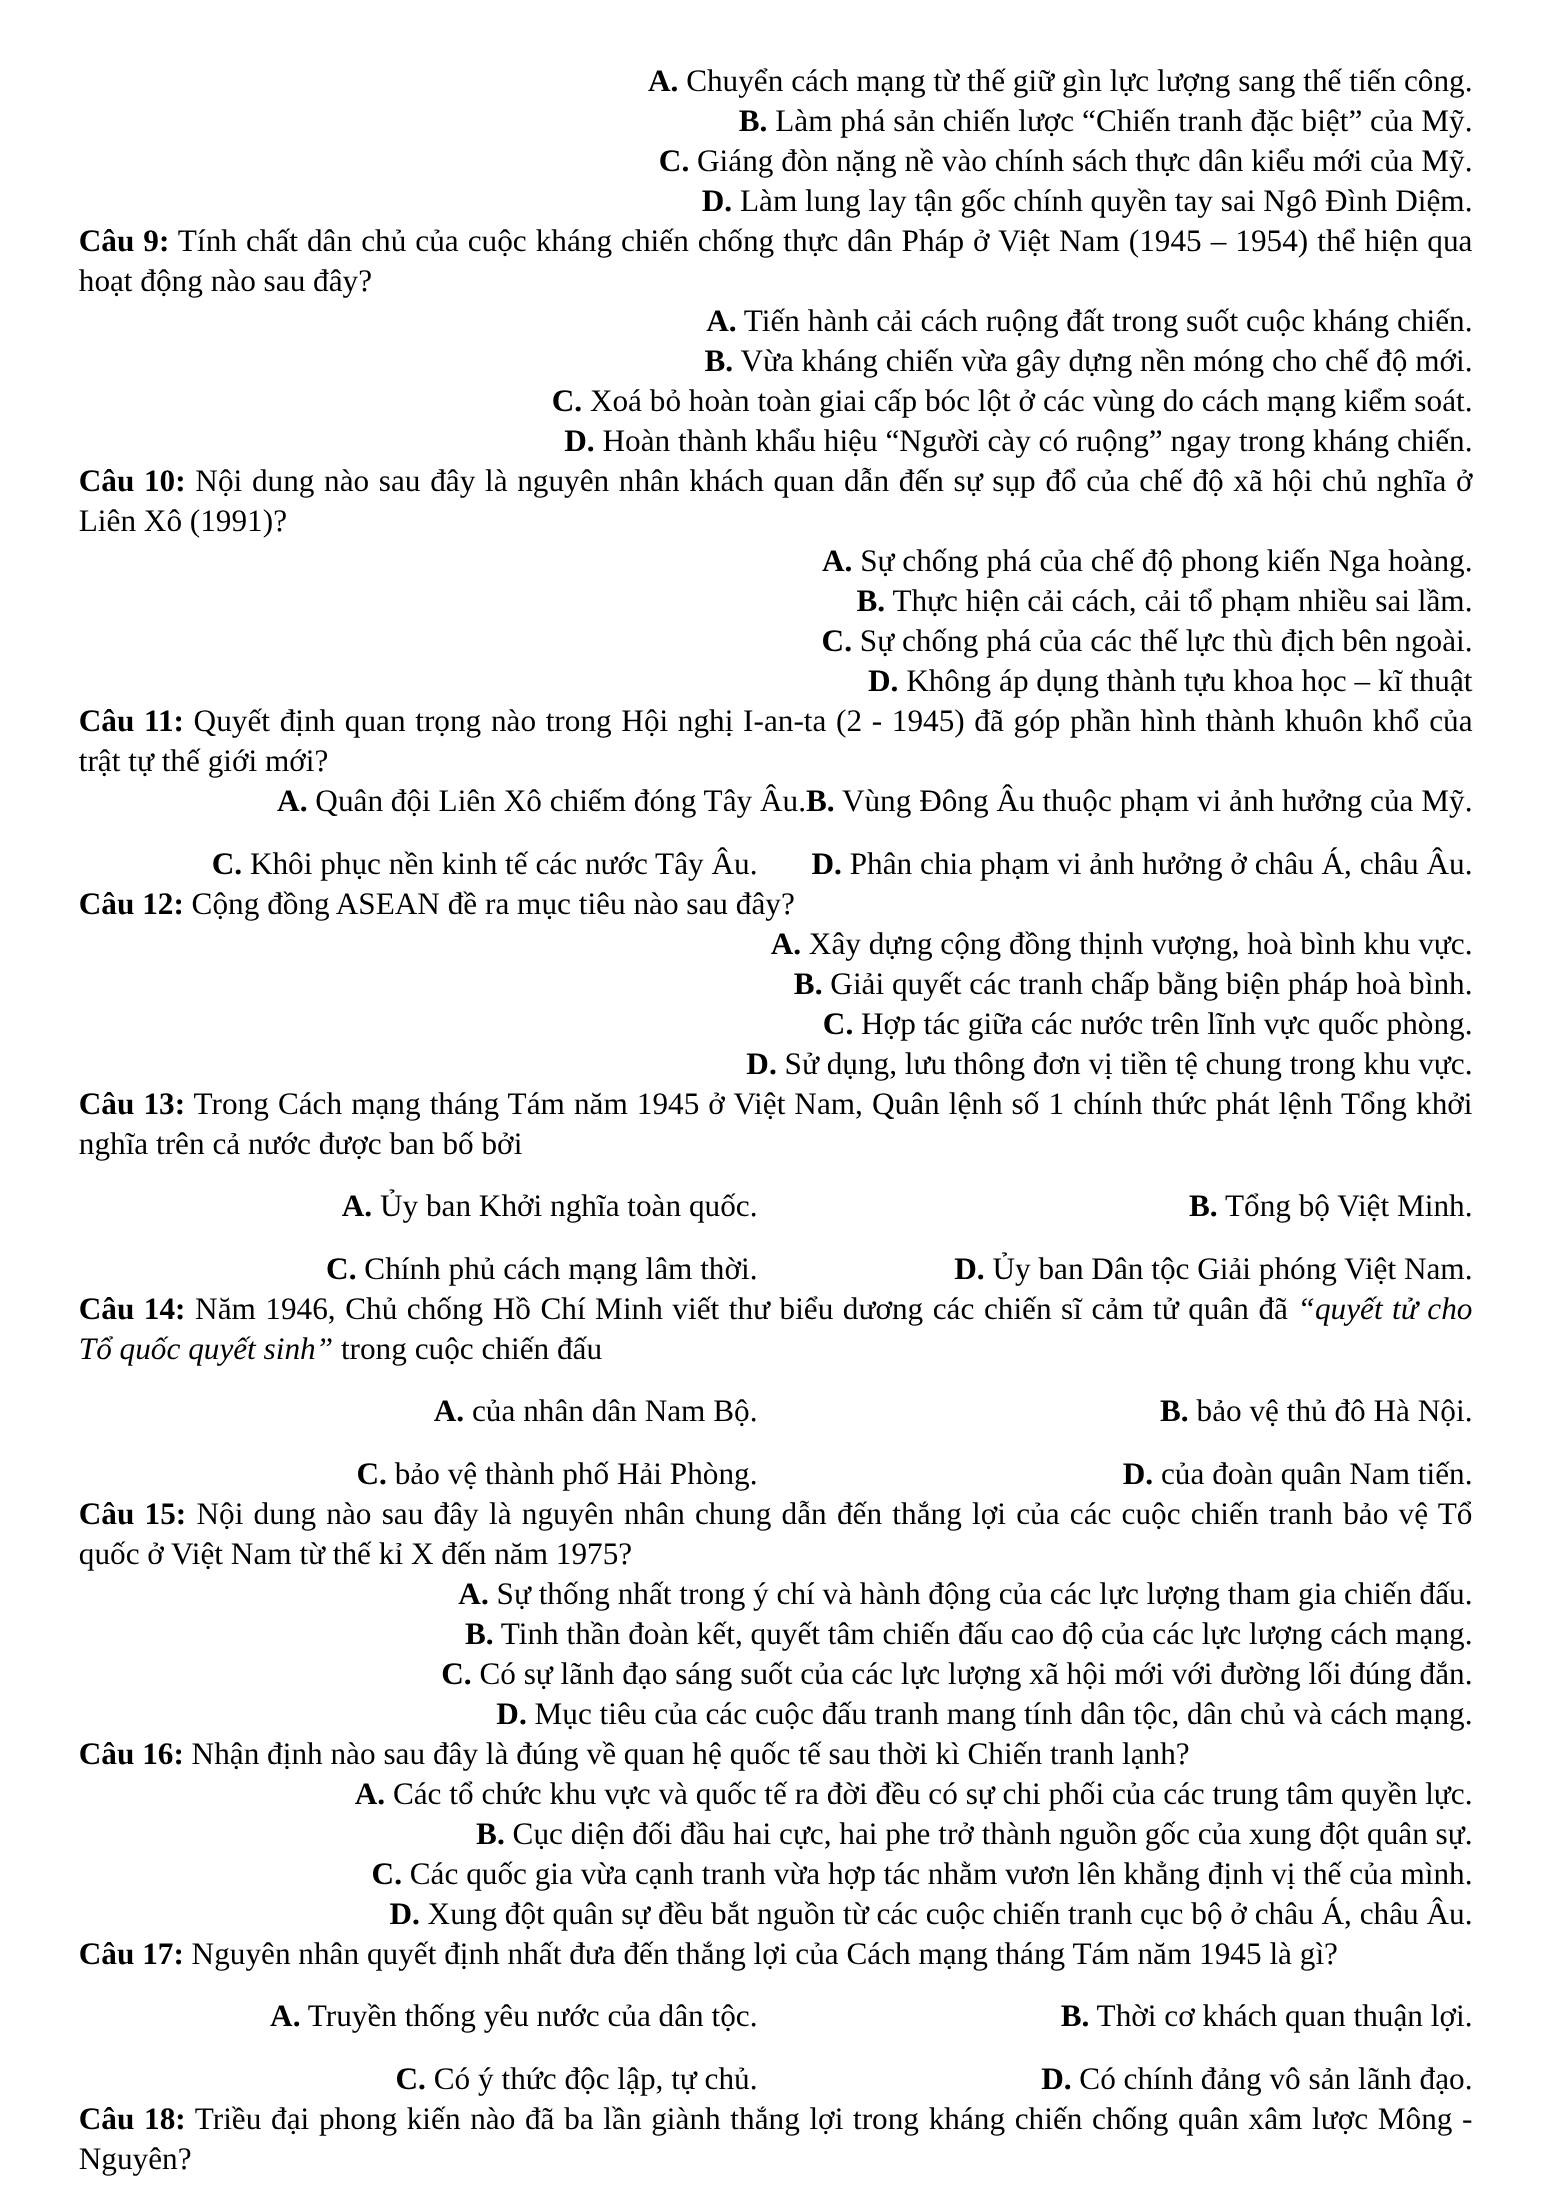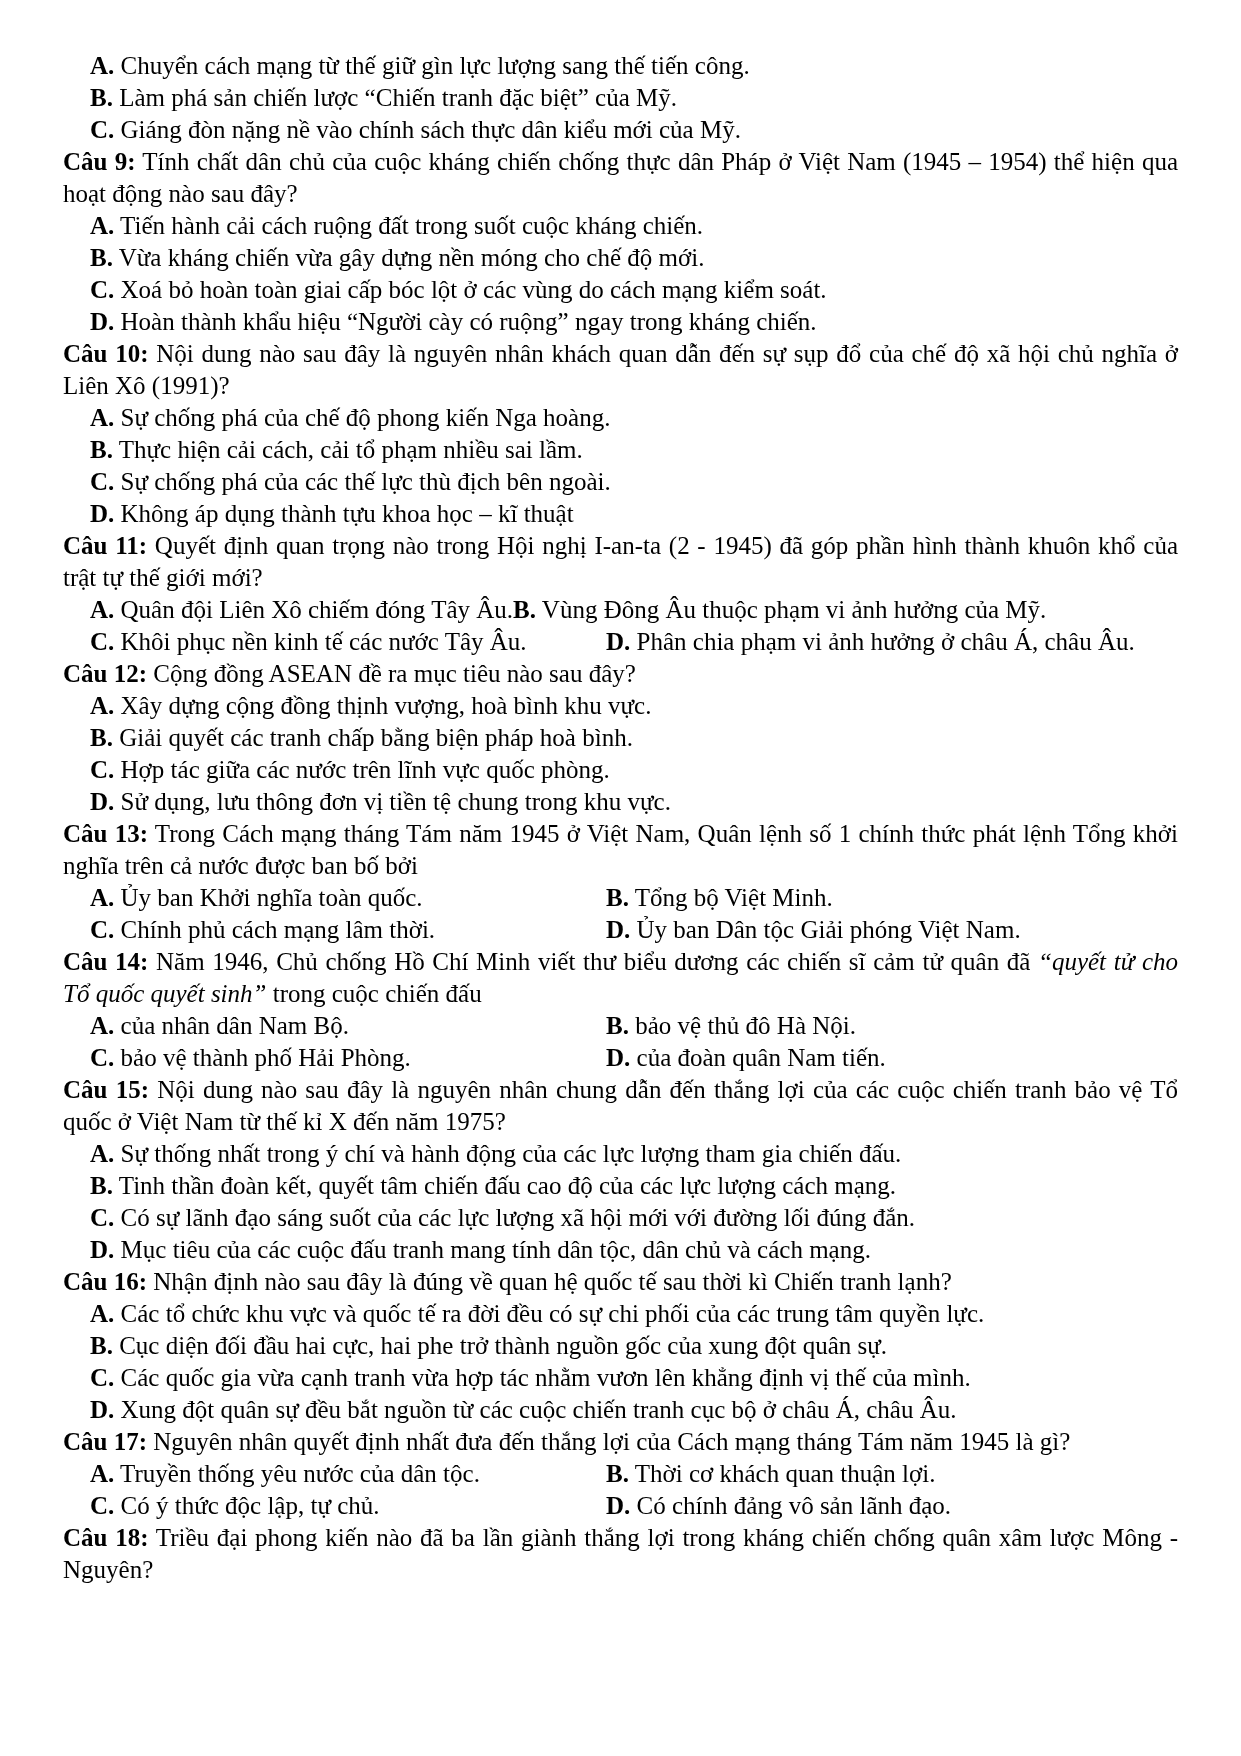--- a/index.html
+++ b/index.html
@@ -2,36 +2,37 @@
 <html><head>
 <meta charset="utf-8">
 <style>
   html,body{margin:0;padding:0;}
   body{
     width:1241px;height:1756px;background:#ffffff;color:#000000;
     font-family:"Liberation Serif","DejaVu Serif",serif;
     font-size:25px;line-height:32px;
   }
   .doc{padding:50px 63px 0 63px;width:1115px;}
-  .line{min-height:32px;}
+  .line{min-height:32px;text-align:right;}
   .q{text-align:justify;}
   .opt{padding-left:27px;}
   .inline{padding-left:27px;}
-  .row2{display:grid;grid-template-columns:516px 1fr;padding-left:27px;}
+  .row2{display:grid;grid-template-columns:516px 1fr;padding-left:27px;margin-top:18px;}
   .row4{display:grid;grid-template-columns:272px 265px 265px 1fr;padding-left:33px;}
   b.lt,b.ql{font-weight:bold;}
   .it{font-style:italic;}
 </style>
 </head>
 <body>
 
 <div class="doc">
     <div class="line opt"><span class="cell"><b class="lt">A.</b> Chuyển cách mạng từ thế giữ gìn lực lượng sang thế tiến công.</span></div>
     <div class="line opt"><span class="cell"><b class="lt">B.</b> Làm phá sản chiến lược “Chiến tranh đặc biệt” của Mỹ.</span></div>
     <div class="line opt"><span class="cell"><b class="lt">C.</b> Giáng đòn nặng nề vào chính sách thực dân kiểu mới của Mỹ.</span></div>
+    <div class="line opt"><span class="cell"><b class="lt">D.</b> Làm lung lay tận gốc chính quyền tay sai Ngô Đình Diệm.</span></div>
     <div class="line q"><b class="ql">Câu 9:</b><span> Tính chất dân chủ của cuộc kháng chiến chống thực dân Pháp ở Việt Nam (1945 – 1954) thể hiện qua hoạt động nào sau đây?</span></div>
     <div class="line opt"><span class="cell"><b class="lt">A.</b> Tiến hành cải cách ruộng đất trong suốt cuộc kháng chiến.</span></div>
     <div class="line opt"><span class="cell"><b class="lt">B.</b> Vừa kháng chiến vừa gây dựng nền móng cho chế độ mới.</span></div>
     <div class="line opt"><span class="cell"><b class="lt">C.</b> Xoá bỏ hoàn toàn giai cấp bóc lột ở các vùng do cách mạng kiểm soát.</span></div>
     <div class="line opt"><span class="cell"><b class="lt">D.</b> Hoàn thành khẩu hiệu “Người cày có ruộng” ngay trong kháng chiến.</span></div>
     <div class="line q"><b class="ql">Câu 10:</b><span> Nội dung nào sau đây là nguyên nhân khách quan dẫn đến sự sụp đổ của chế độ xã hội chủ nghĩa ở Liên Xô (1991)?</span></div>
     <div class="line opt"><span class="cell"><b class="lt">A.</b> Sự chống phá của chế độ phong kiến Nga hoàng.</span></div>
     <div class="line opt"><span class="cell"><b class="lt">B.</b> Thực hiện cải cách, cải tổ phạm nhiều sai lầm.</span></div>
     <div class="line opt"><span class="cell"><b class="lt">C.</b> Sự chống phá của các thế lực thù địch bên ngoài.</span></div>
     <div class="line opt"><span class="cell"><b class="lt">D.</b> Không áp dụng thành tựu khoa học – kĩ thuật</span></div>

